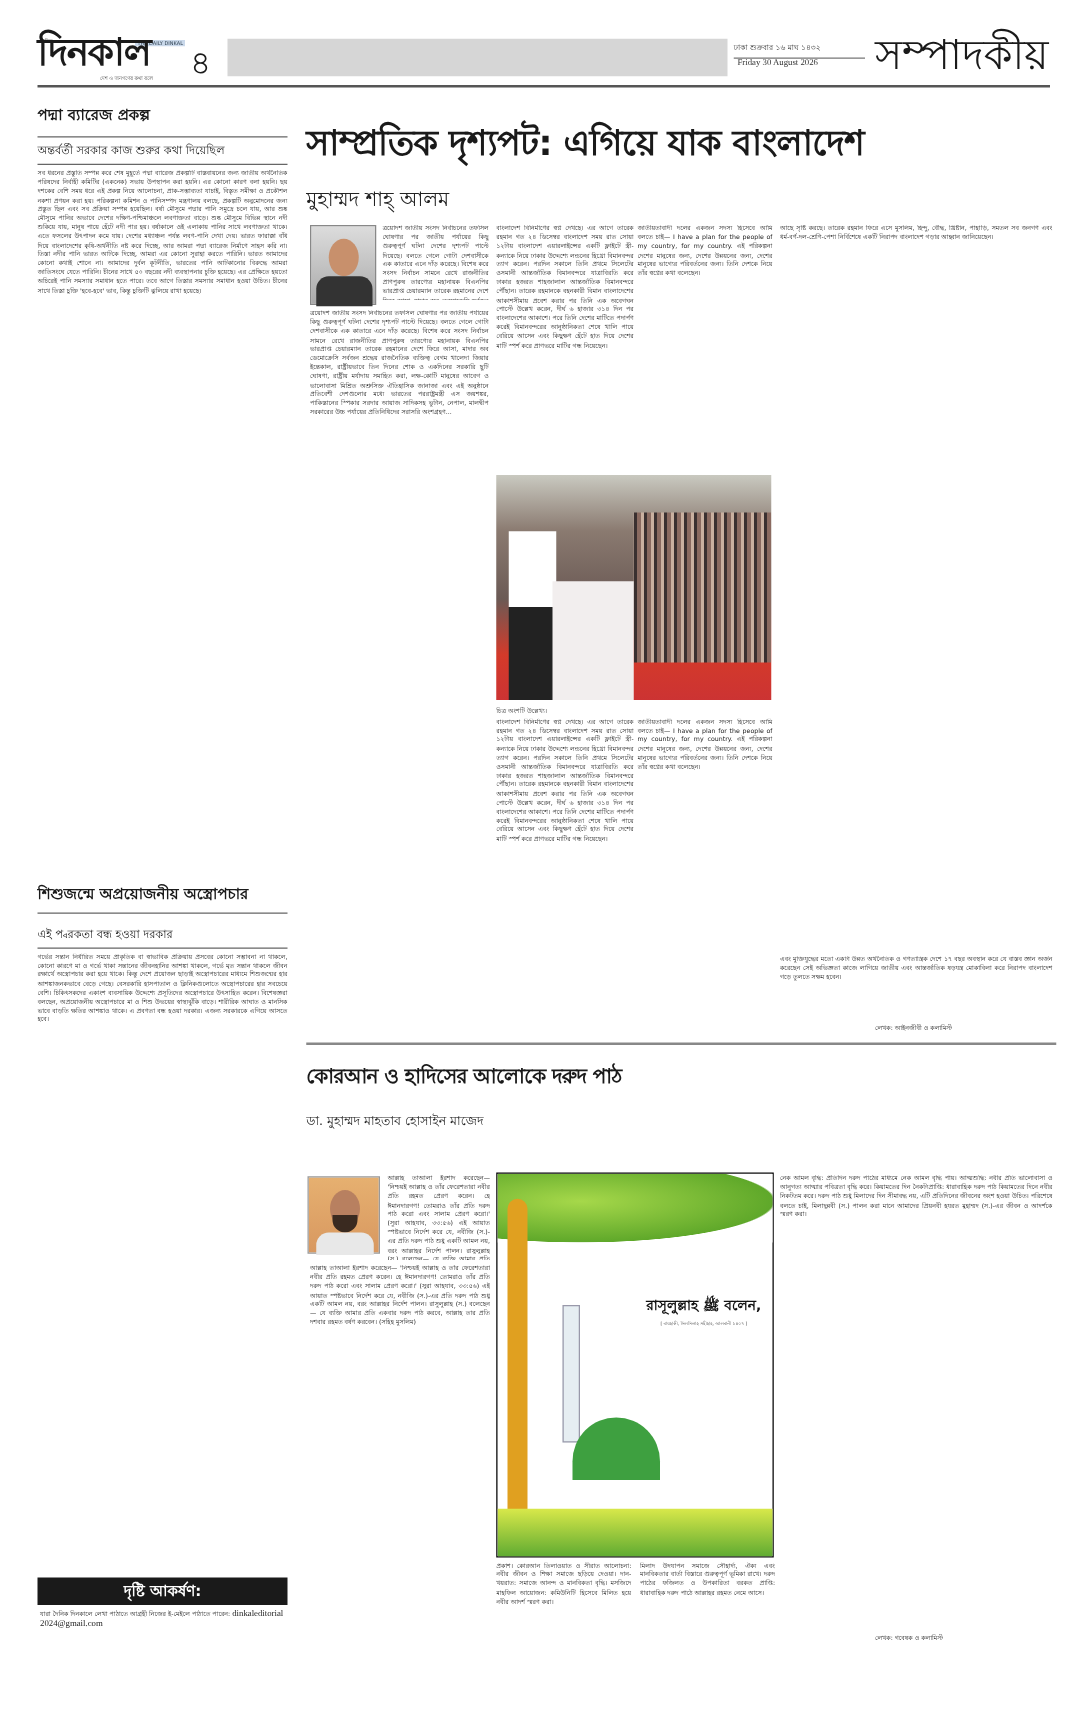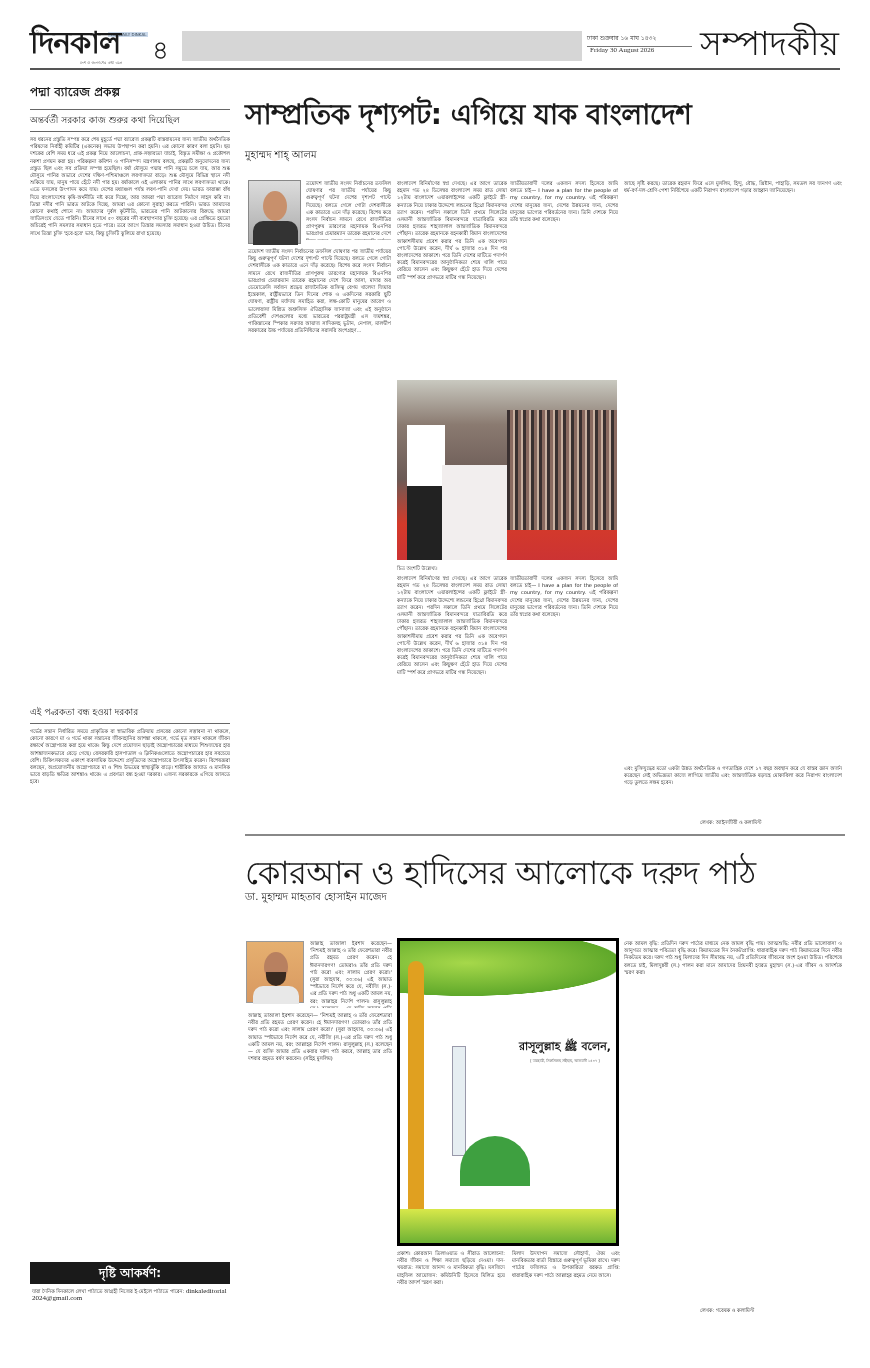--- a/index.html
+++ b/index.html
@@ -13,38 +13,38 @@
 .grey-band{left:182px;top:31px;width:400px;height:30px;background:#d6d6d6}
 .date-bn{left:587px;top:33px;font-size:6px;color:#333;border-bottom:1px solid #777;padding-bottom:2px;width:105px}
 .date-en{left:590px;top:46px;font-size:7px;font-family:"Liberation Serif",serif;color:#333}
 .section{left:700px;top:26px;font-size:33px;font-family:"DejaVu Serif",serif;line-height:36px}
 .rule-top{left:30px;top:68px;width:810px;height:2px;background:#555}
 .left-col{left:30px;top:75px;width:200px}
 .hd1{font-size:12px;font-weight:bold;margin-top:8px}
 .sub1{font-size:9px;text-align:left;border-top:1px solid #666;border-bottom:1px solid #666;padding:3px 0;margin-top:6px}
 .body-txt{font-size:5px;line-height:7.2px;text-align:justify;color:#222;margin-top:4px}
 .main-title{left:245px;top:93px;font-size:28px;font-weight:bold;letter-spacing:-0.5px;font-family:"DejaVu Sans",sans-serif}
-.byline{left:245px;top:147px;font-size:10px;color:#222}
+.byline{left:245px;top:147px;font-size:16px;color:#222}
 .photo1{left:248px;top:180px;width:53px;height:64px;background:linear-gradient(#dcdcdc,#aaa);border:1px solid #888}
 .photo1 .face{position:absolute;left:14px;top:10px;width:24px;height:30px;border-radius:50%;background:#c8906c}
 .photo1 .suit{position:absolute;left:4px;top:40px;width:45px;height:24px;background:#333;border-radius:10px 10px 0 0}
 .col{font-size:5px;line-height:7.2px;text-align:justify;color:#222}
 .pic-rally{left:397px;top:380px;width:220px;height:180px;background:linear-gradient(180deg,#c9c9c0 0%,#8a7a70 25%,#6b5a55 55%,#d43a2a 80%,#c33 100%);overflow:hidden}
 .pic-rally .podium{position:absolute;left:45px;top:85px;width:65px;height:95px;background:#f2eeee}
 .pic-rally .man{position:absolute;left:10px;top:45px;width:38px;height:135px;background:linear-gradient(#fff 0 45%,#222 45% 100%)}
 .pic-rally .crowd{position:absolute;left:110px;top:30px;width:110px;height:120px;background:repeating-linear-gradient(90deg,#3a3030 0 3px,#8a6a60 3px 6px,#c9b0a0 6px 8px)}
 .caption{font-size:5px;color:#333}
 .rule-mid{left:245px;top:834px;width:600px;height:2px;background:#888}
-.title2{left:245px;top:848px;font-size:32px;font-weight:normal;letter-spacing:-0.5px}
+.title2{left:245px;top:848px;font-size:16px;font-weight:bold;letter-spacing:-0.5px}
 .byline2{left:245px;top:889px;font-size:10px;color:#222}
 .photo2{left:246px;top:941px;width:58px;height:62px;background:linear-gradient(#e6b070,#d89860);border:1px solid #999}
 .photo2 .face{position:absolute;left:17px;top:10px;width:24px;height:30px;border-radius:50%;background:#b88060}
 .photo2 .beard{position:absolute;left:19px;top:30px;width:20px;height:14px;border-radius:0 0 10px 10px;background:#3a2a20}
 .photo2 .shirt{position:absolute;left:6px;top:44px;width:46px;height:18px;background:#e8e8e8;border-radius:10px 10px 0 0}
-.poster{left:397px;top:938px;width:222px;height:308px;background:#fff;border:3px solid #000000;overflow:hidden}
+.poster{left:397px;top:938px;width:222px;height:308px;background:#fff;border:1px solid #000000;overflow:hidden}
 .poster .canopy{position:absolute;left:0;top:0;width:222px;height:55px;background:radial-gradient(ellipse at 30% 40%,#a6d84a,#5fa82a 70%,#fff 71%)}
 .poster .trunk{position:absolute;left:8px;top:20px;width:16px;height:260px;background:#e0a020;border-radius:8px}
 .poster .minaret{position:absolute;left:52px;top:105px;width:14px;height:110px;background:#e6eef2;border:1px solid #99a}
 .poster .dome{position:absolute;left:60px;top:195px;width:70px;height:50px;background:#3ea040;border-radius:40px 40px 0 0}
 .poster .grass{position:absolute;left:0;top:268px;width:222px;height:40px;background:linear-gradient(#d8e84a,#5aa830)}
 .poster-text{position:absolute;left:110px;top:100px;width:110px;text-align:center;font-size:8px;line-height:11px;color:#123}
 .poster-head{font-size:11px;font-weight:bold;margin-bottom:4px;color:#111}
 .poster-src{font-size:3.5px;color:#333;margin-top:3px}
 .banner{left:30px;top:1262px;width:200px;height:22px;background:#1a1a1a;color:#fff;text-align:center;font-size:12px;line-height:22px;font-weight:bold}
 .note{left:32px;top:1288px;width:196px;font-size:5px;line-height:7px;color:#222}
@@ -62,20 +62,21 @@
 <div class="abs grey-band"></div>
 <div class="abs date-bn">ঢাকা শুক্রবার ১৬ মাঘ ১৪৩২</div>
 <div class="abs date-en">Friday 30 August 2026</div>
 <div class="abs section">সম্পাদকীয়</div>
 <div class="abs rule-top"></div>
 
 <div class="abs left-col">
   <div class="hd1">পদ্মা ব্যারেজ প্রকল্প</div>
   <div class="sub1">অন্তর্বর্তী সরকার কাজ শুরুর কথা দিয়েছিল</div>
   <div class="body-txt" style="height:560px;overflow:hidden">সব ধরনের প্রস্তুতি সম্পন্ন করে শেষ মুহূর্তে পদ্মা ব্যারেজ প্রকল্পটি বাস্তবায়নের জন্য জাতীয় অর্থনৈতিক পরিষদের নির্বাহী কমিটির (একনেক) সভায় উপস্থাপন করা হয়নি। এর কোনো কারণ বলা হয়নি। ছয় দশকের বেশি সময় ধরে এই প্রকল্প নিয়ে আলোচনা, প্রাক-সম্ভাব্যতা যাচাই, বিস্তৃত সমীক্ষা ও প্রকৌশল নকশা প্রণয়ন করা হয়। পরিকল্পনা কমিশন ও পানিসম্পদ মন্ত্রণালয় বলছে, প্রকল্পটি অনুমোদনের জন্য প্রস্তুত ছিল এবং সব প্রক্রিয়া সম্পন্ন হয়েছিল। বর্ষা মৌসুমে পদ্মার পানি সমুদ্রে চলে যায়, আর শুষ্ক মৌসুমে পানির অভাবে দেশের দক্ষিণ-পশ্চিমাঞ্চলে লবণাক্ততা বাড়ে। শুষ্ক মৌসুমে বিভিন্ন স্থানে নদী শুকিয়ে যায়, মানুষ পায়ে হেঁটে নদী পার হয়। বর্ষাকালে ওই এলাকায় পানির সাথে লবণাক্ততা থাকে। এতে ফসলের উৎপাদন কমে যায়। দেশের মধ্যাঞ্চল পর্যন্ত লবণ-পানি দেখা দেয়। ভারত ফারাক্কা বাঁধ দিয়ে বাংলাদেশের কৃষি-অর্থনীতি নষ্ট করে দিচ্ছে, আর আমরা পদ্মা ব্যারেজ নির্মাণে সাহস করি না। তিস্তা নদীর পানি ভারত আটকে দিচ্ছে, আমরা এর কোনো সুরাহা করতে পারিনি। ভারত আমাদের কোনো কথাই শোনে না। আমাদের দুর্বল কূটনীতি, ভারতের পানি আটকানোর বিরুদ্ধে আমরা জাতিসংঘে যেতে পারিনি। চীনের সাথে ৫০ বছরের নদী ব্যবস্থাপনার চুক্তি হয়েছে। এর প্রেক্ষিতে হয়তো অচিরেই পানি সমস্যার সমাধান হতে পারে। তবে আগে তিস্তার সমস্যার সমাধান হওয়া উচিত। চীনের সাথে তিস্তা চুক্তি 'হবে-হবে' ভাব, কিন্তু চুক্তিটি ঝুলিয়ে রাখা হয়েছে।</div>
+  <div class="hd1" style="margin-top:10px;border-bottom:1px solid #666;padding-bottom:4px">শিশুজন্মে অপ্রয়োজনীয় অস্ত্রোপচার</div>
   <div class="sub1" style="border-top:none">এই প্বরকতা বন্ধ হওয়া দরকার</div>
   <div class="body-txt" style="height:370px;overflow:hidden">গর্ভের সন্তান নির্ধারিত সময়ে প্রাকৃতিক বা স্বাভাবিক প্রক্রিয়ায় প্রসবের কোনো সম্ভাবনা না থাকলে, কোনো কারণে মা ও গর্ভে থাকা সন্তানের জীবনহানির আশঙ্কা থাকলে, গর্ভে মৃত সন্তান থাকলে জীবন রক্ষার্থে অস্ত্রোপচার করা হয়ে থাকে। কিন্তু দেশে প্রয়োজন ছাড়াই অস্ত্রোপচারের মাধ্যমে শিশুজন্মের হার আশঙ্কাজনকভাবে বেড়ে গেছে। বেসরকারি হাসপাতাল ও ক্লিনিকগুলোতে অস্ত্রোপচারের হার সবচেয়ে বেশি। চিকিৎসকদের একাংশ ব্যবসায়িক উদ্দেশ্যে প্রসূতিদের অস্ত্রোপচারে উৎসাহিত করেন। বিশেষজ্ঞরা বলছেন, অপ্রয়োজনীয় অস্ত্রোপচারে মা ও শিশু উভয়ের স্বাস্থ্যঝুঁকি বাড়ে। শারীরিক আঘাত ও মানসিক ভাবে বাড়তি ক্ষতির আশঙ্কাও থাকে। এ প্রবণতা বন্ধ হওয়া দরকার। এজন্য সরকারকে এগিয়ে আসতে হবে।</div>
 </div>
 <div class="abs banner">দৃষ্টি আকর্ষণ:</div>
 <div class="abs note">
   <span>যারা দৈনিক দিনকালে লেখা পাঠাতে আগ্রহী নিজের ই-মেইলে পাঠাতে পারেন:</span>
   <span class="email">dinkaleditorial 2024@gmail.com</span>
 </div>
 
 <div class="abs main-title">সাম্প্রতিক দৃশ্যপট: এগিয়ে যাক বাংলাদেশ</div>

